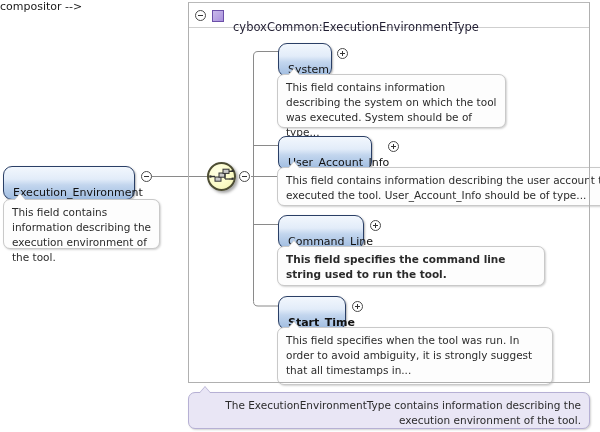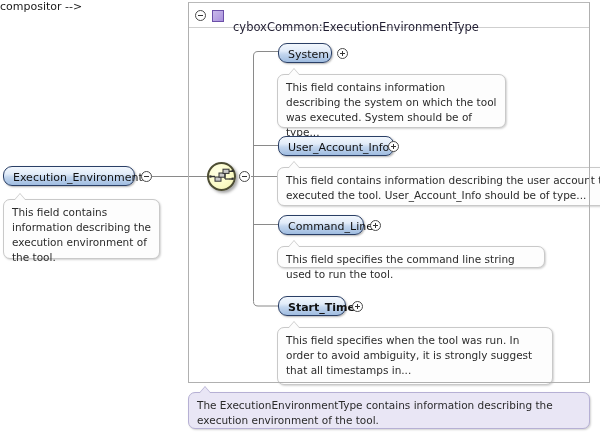--- a/index.html
+++ b/index.html
@@ -15,21 +15,21 @@
     font-family: "DejaVu Sans", "Liberation Sans", sans-serif;
     font-size: 11px;
     color: #1a1a1a;
   }
 
   
   .node {
     position: absolute;
     height: 20px;
     line-height: 20px;
-    padding: 1px 9px;
+    padding: 16px 9px;
     box-sizing: border-box;
     border: 1px solid #2a3f66;
     border-radius: 9px;
     background: linear-gradient(to bottom,
                 #f2f7fd 0%,
                 #e2ecf9 38%,
                 #c3d6ee 56%,
                 #9fbce0 100%);
     color: #111111;
     font-size: 11px;
@@ -65,20 +65,21 @@
   }
   .doc .tail-in {
     top: -6px; left: 10px;
     border-bottom: 7px solid #fdfdfd;
   }
 
   
   .doc.lav {
     background: #e9e6f5;
     border-color: #b6b0d4;
+    text-align: right;
   }
   .doc.lav .tail { border-bottom-color: #b6b0d4; }
   .doc.lav .tail-in { border-bottom-color: #e9e6f5; }
 
   
   .pm {
     position: absolute;
     width: 11px; height: 11px;
     border: 1px solid #4a4a4a;
     border-radius: 50%;
@@ -167,21 +168,21 @@
 
 
 
 
 <div class="node" style="left:3px; top:166px; width:132px;">
   <span>Execution_Environment</span>
 </div>
 
 <div class="pm" style="left:141px; top:171px;"></div>
 
-<div class="doc" style="left:3px; top:199px; width:157px; height:60px;">
+<div class="doc" style="left:3px; top:199px; width:157px; height:50px;">
   <span class="tail"></span>
   <span class="tail-in"></span>
   <span>This field contains information describing the execution environment of the tool.</span>
 </div>
 
  compositor --&gt;
 <div class="line-h" style="left:152px; top:176px; width:55px;"></div>
 
 
 <div class="compositor" style="left:207px; top:162px;">
@@ -228,36 +229,36 @@
   <span>System</span>
 </div>
 <div class="pm plus" style="left:337px; top:48px;"></div>
 <div class="doc" style="left:277px; top:74px; width:229px; height:54px;">
   <span class="tail"></span>
   <span class="tail-in"></span>
   <span>This field contains information describing the system on which the tool was executed. System should be of type...</span>
 </div>
 
 
-<div class="node" style="left:278px; top:136px; width:116px;border-radius:8px;">
+<div class="node" style="left:278px; top:136px; width:94px;border-radius:8px;">
   <span>User_Account_Info</span>
 </div>
 <div class="pm plus" style="left:388px; top:141px;"></div>
 <div class="doc" style="left:277px; top:167px; width:354px; height:39px;">
   <span class="tail"></span>
   <span class="tail-in"></span>
   <span>This field contains information describing the user account that executed the tool. User_Account_Info should be of type...</span>
 </div>
 
 
 <div class="node" style="left:278px; top:215px; width:86px;">
   <span>Command_Line</span>
 </div>
 <div class="pm plus" style="left:370px; top:220px;"></div>
-<div class="doc" style="left:277px; top:246px; width:268px; height:22px;">
+<div class="doc" style="left:277px; top:246px; width:268px; height:40px;font-weight:bold;">
   <span class="tail"></span>
   <span class="tail-in"></span>
   <span>This field specifies the command line string used to run the tool.</span>
 </div>
 
 
 <div class="node" style="left:278px; top:296px; width:68px;font-weight:bold;">
   <span>Start_Time</span>
 </div>
 <div class="pm plus" style="left:352px; top:301px;"></div>

